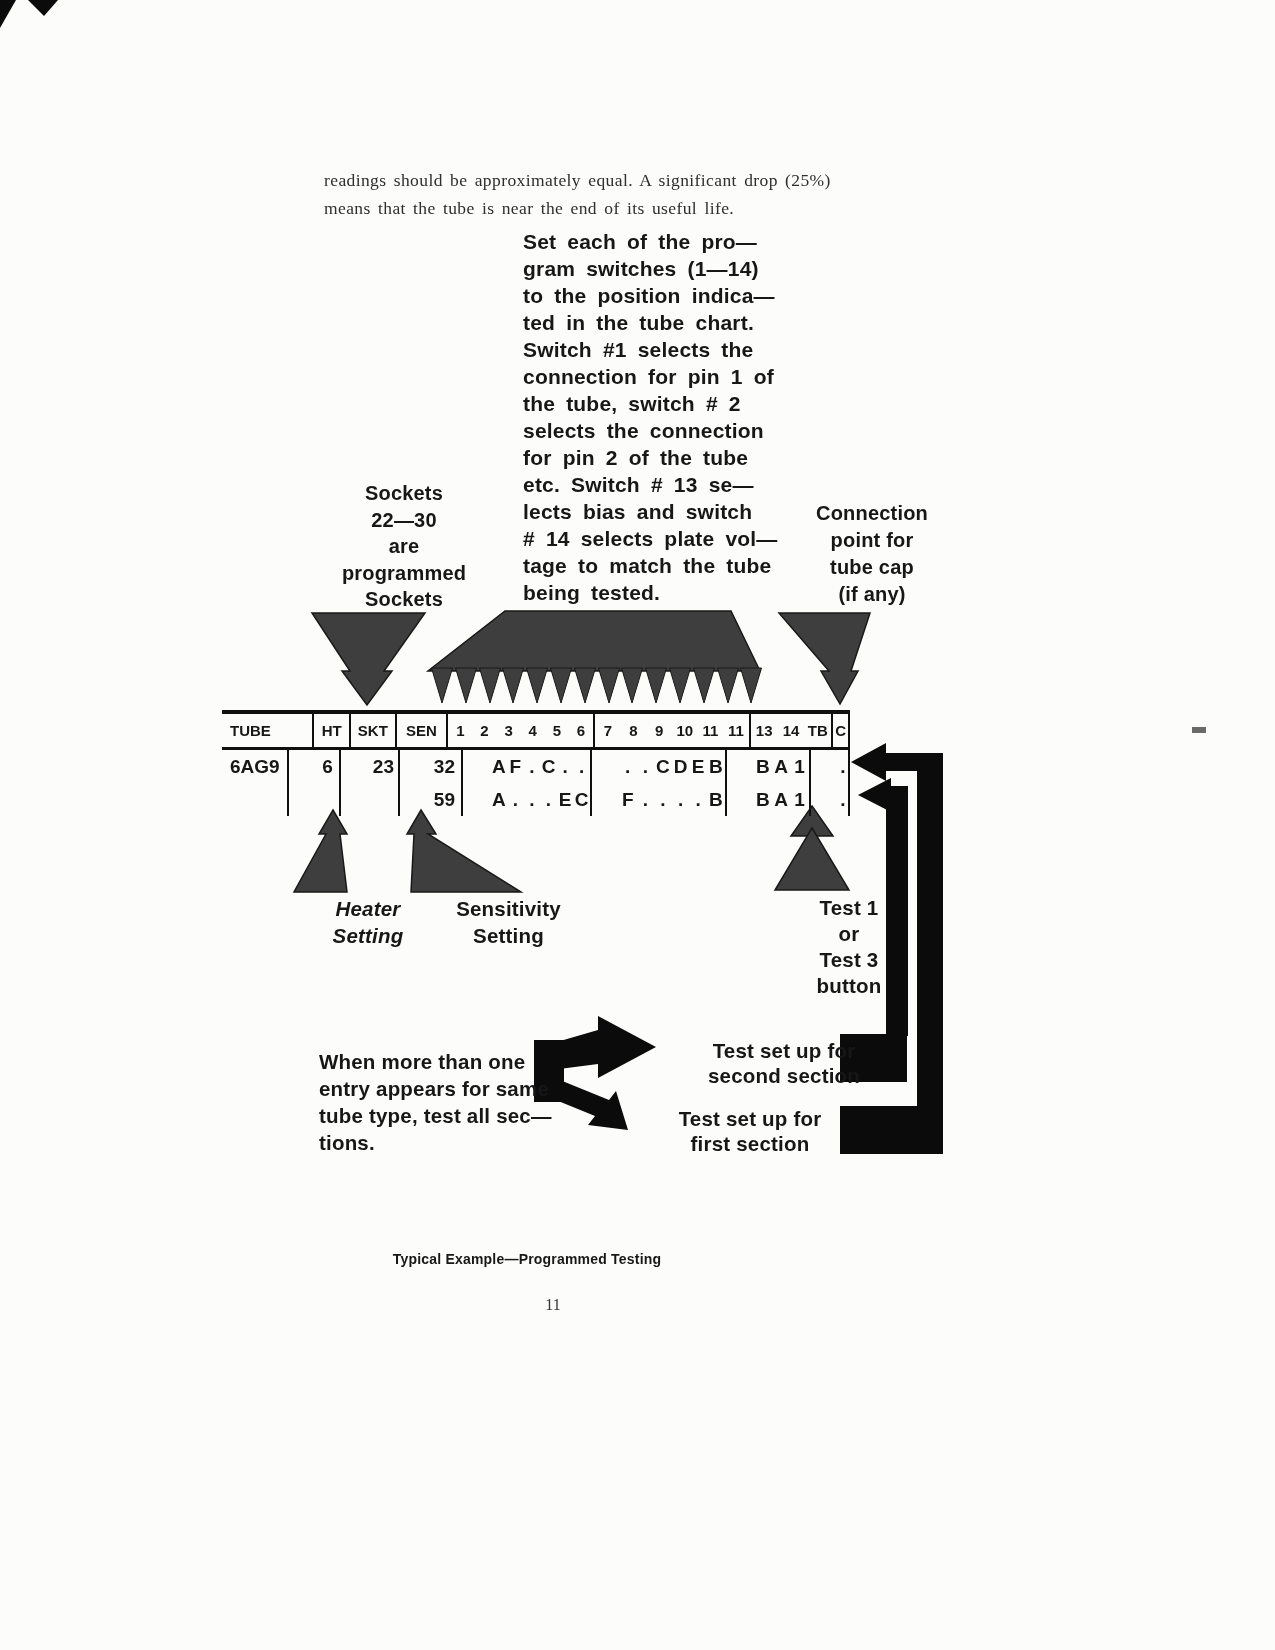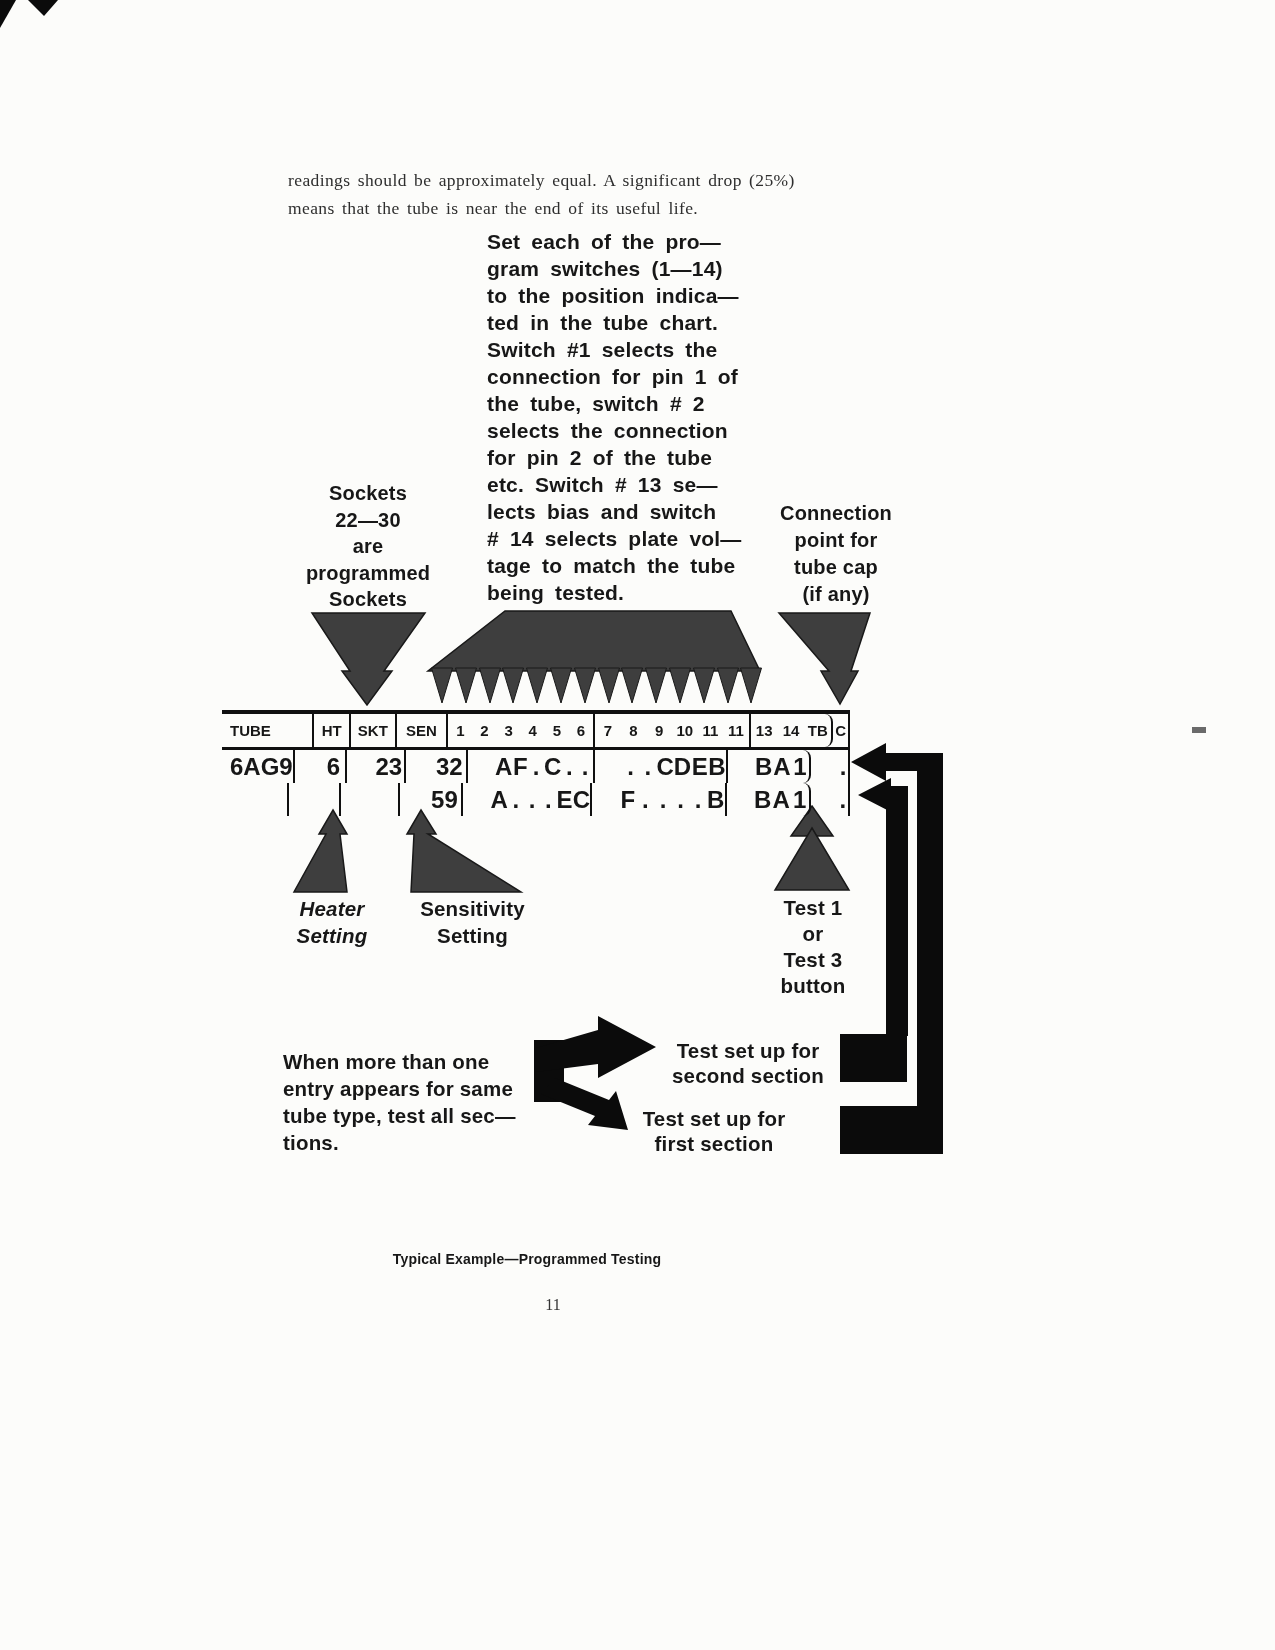--- a/index.html
+++ b/index.html
@@ -1,19 +1,19 @@
 <!DOCTYPE html>
 <html><head>
 <meta charset="utf-8">
 <style>
   html,body{margin:0;padding:0;background:#e8e8e6;}
   .page{position:relative;width:1275px;height:1650px;background:#fcfcfa;
         font-family:"Liberation Sans",sans-serif;color:#171717;overflow:hidden;margin:0 auto;}
   .abs{position:absolute;}
-  .ml{white-space:pre-line;}
+  .ml{white-space:pre-line;margin-left:36px;}
   .fig{font-weight:bold;letter-spacing:.2px;}
   svg{position:absolute;left:0;top:0;}
 
   .intro{left:288px;top:166px;width:630px;font-family:"Liberation Serif",serif;
          font-size:17.5px;line-height:28px;color:#2e2e2e;letter-spacing:.4px;word-spacing:2.5px;}
   .prog{left:487px;top:228px;width:305px;font-size:21px;line-height:27px;word-spacing:5px;}
   .sockets{left:288px;top:480px;width:160px;text-align:center;font-size:20px;line-height:26.5px;}
   .conn{left:757px;top:500px;width:158px;text-align:center;font-size:20px;line-height:27px;}
   .heater{left:271px;top:895px;width:122px;text-align:center;font-size:20.5px;line-height:27px;font-style:italic;}
   .sens{left:390px;top:895px;width:165px;text-align:center;font-size:20.5px;line-height:27px;}
@@ -22,30 +22,30 @@
   .second{left:658px;top:1038px;width:180px;text-align:center;font-size:20.5px;line-height:25px;}
   .first{left:594px;top:1106px;width:240px;text-align:center;font-size:20.5px;line-height:25px;}
   .special{left:283px;top:1192px;width:680px;font-size:22px;line-height:27.5px;}
   .caption{left:327px;top:1251px;width:400px;text-align:center;font-size:14px;letter-spacing:.2px;}
   .pagenum{left:503px;top:1296px;width:100px;text-align:center;
            font-family:"Liberation Serif",serif;font-size:16px;color:#333;}
 
   .ttable{left:222px;top:710px;width:628px;border-top:4px solid #101010;z-index:2;}
   .trow{display:flex;height:33px;align-items:stretch;font-weight:bold;}
   .thead{border-bottom:3px solid #101010;font-size:15px;}
-  .tdata{font-size:24px;gap:27px;}
+  .tdata{font-size:19px;gap:27px;}
   .cell{box-sizing:border-box;border-right:2px solid #101010;display:flex;
         align-items:center;justify-content:center;}
   .c-tube{width:93px;justify-content:flex-start;padding-left:8px;}
   .c-ht{width:37px;}
   .c-skt{width:46px;}
   .c-sen{width:52px;}
   .c-pa{width:148px;}
   .c-pb{width:157px;}
-  .c-pc{width:83px;border-radius:8px;}
+  .c-pc{width:83px;}
   .c-cap{width:17px;}
   .pins{padding:0;}
   .pin{flex:1;text-align:center;align-self:center;}
 </style>
 </head>
 <body>
 
 <div class="page">
 
   <svg width="1275" height="1650" viewBox="0 0 1275 1650">

